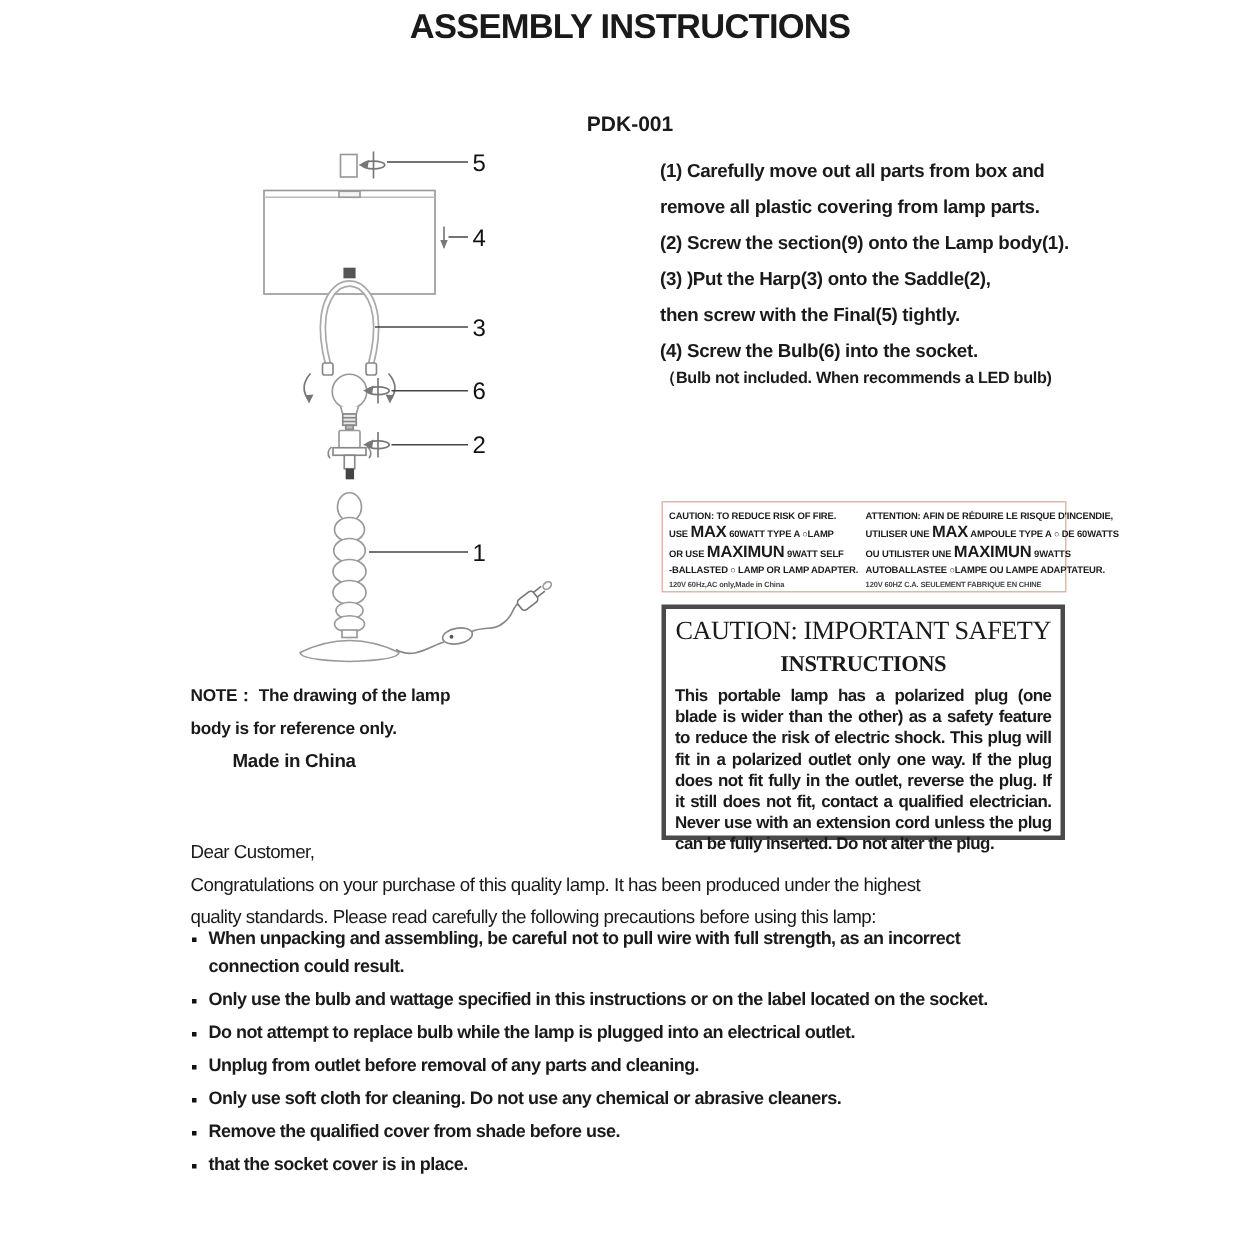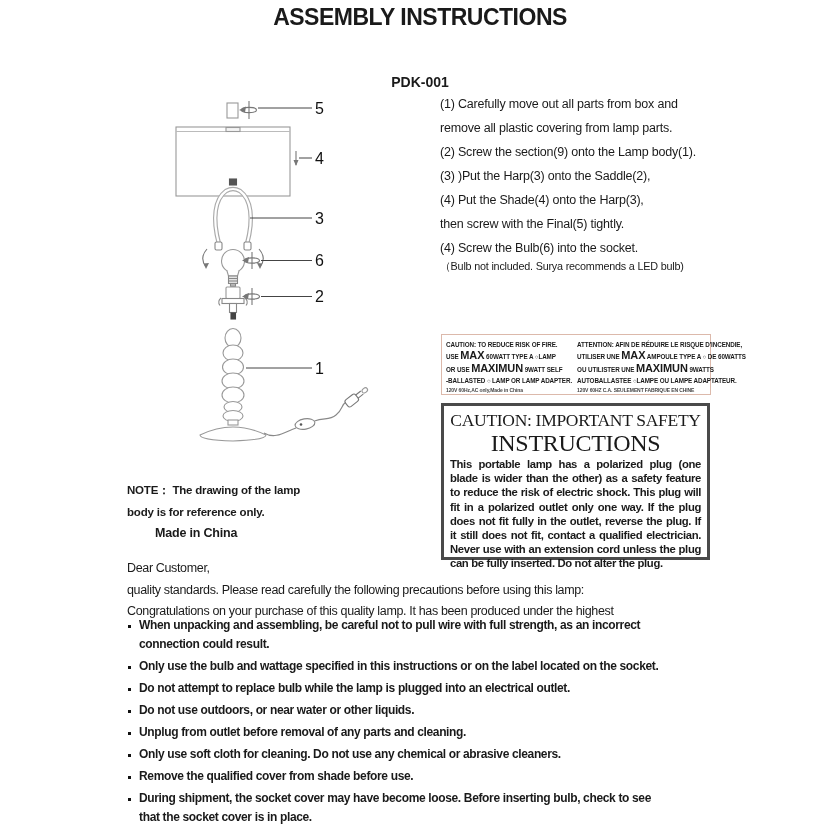--- a/index.html
+++ b/index.html
@@ -5,44 +5,44 @@
   html,body{margin:0;padding:0;background:#fff;}
   #page{position:relative;width:835px;height:840px;background:#fff;overflow:hidden;
         font-family:"Liberation Sans",sans-serif;color:#1a1a1a;}
   .abs{position:absolute;}
 
   
   .title{left:0;top:4px;width:840px;text-align:center;font-size:23px;font-weight:bold;letter-spacing:-.5px;}
   .model{left:0;top:42px;width:840px;text-align:center;font-size:14px;font-weight:bold;margin-top:32px;}
 
   
-  .instructions{left:440px;top:92px;width:290px;font-size:12.5px;font-weight:normal;letter-spacing:-.2px;}
+  .instructions{left:440px;top:102px;width:290px;font-size:12.5px;font-weight:bold;letter-spacing:-.2px;}
   .instructions .ln{line-height:24px;white-space:nowrap;}
   .instructions .sub{line-height:13px;font-size:10.8px;white-space:nowrap;}
 
   
   .warnbox{left:441px;top:334px;width:270px;height:61px;border:1px solid #dcb9ab;
            display:flex;box-sizing:border-box;padding:4px 3px 2px 4px;gap:5px;}
   .wcol{flex:1;font-size:6.3px;font-weight:bold;line-height:11px;letter-spacing:-.1px;white-space:nowrap;}
   .wcol .big{font-size:11px;font-weight:bold;}
   .wcol .tiny{font-size:5px;line-height:7px;color:#444;}
   .wcol .bulb{font-size:6px;}
 
   
   .safebox{left:441px;top:403px;width:269px;height:157px;border:3px solid #4a4a4a;
            box-sizing:border-box;padding:3px 6px;background:#fff;}
   .safebox .h1{font-family:"Liberation Serif",serif;font-weight:normal;font-size:17.5px;
                text-align:center;letter-spacing:-.3px;line-height:22px;}
-  .safebox .h2{font-family:"Liberation Serif",serif;font-weight:normal;font-size:24px;
+  .safebox .h2{font-family:"Liberation Serif",serif;font-weight:bold;font-size:15px;
                text-align:center;letter-spacing:-.3px;line-height:24px;}
   .safebox .bodytxt{font-size:11.3px;font-weight:bold;letter-spacing:-.35px;
                     line-height:14.2px;text-align:justify;margin-top:2px;}
 
   
-  .note{left:127px;top:480px;font-size:11.5px;font-weight:bold;letter-spacing:-.2px;}
+  .note{left:127px;top:454px;font-size:11.5px;font-weight:bold;letter-spacing:-.2px;}
   .note .nl{line-height:21.5px;white-space:nowrap;}
   .note .made{font-size:12.5px;line-height:21.5px;white-space:nowrap;margin-left:28px;}
 
   
   .customer{left:127px;top:558px;font-size:12.5px;font-weight:normal;letter-spacing:-.35px;}
   .customer .cl{line-height:21.5px;white-space:nowrap;}
   .precautions{left:127px;top:616px;width:540px;font-size:12px;font-weight:bold;letter-spacing:-.35px;}
   .bullet-item{display:flex;margin-bottom:3px;}
   .bm{width:12px;flex:0 0 12px;position:relative;}
   .bm::after{content:"";position:absolute;left:1px;top:9px;width:3px;height:3px;background:#111;}
@@ -159,24 +159,23 @@
     <text x="315" y="266" font-size="16" fill="#111">6</text>
     <text x="315" y="302" font-size="16" fill="#111">2</text>
     <text x="315" y="374" font-size="16" fill="#111">1</text>
   </svg>
 
   <div class="abs instructions">
     <div class="ln">(1) Carefully move out all parts from box and</div>
     <div class="ln">remove all plastic covering from lamp parts.</div>
     <div class="ln">(2) Screw the section(9) onto the Lamp body(1).</div>
     <div class="ln">(3) )Put the Harp(3) onto the Saddle(2),</div>
-    <div class="ln">(4) Put the Shade(4) onto the Harp(3),</div>
     <div class="ln">then screw with the Final(5) tightly.</div>
     <div class="ln">(4) Screw the Bulb(6) into the socket.</div>
-    <div class="sub">（Bulb not included. Surya recommends a LED bulb)</div>
+    <div class="sub">（Bulb not included. When recommends a LED bulb)</div>
   </div>
 
   <div class="abs warnbox">
     <div class="wcol">
       <div><span>CAUTION:</span><span> TO REDUCE RISK OF FIRE.</span></div>
       <div><span>USE </span><span class="big">MAX</span><span> 60WATT TYPE A </span><span class="bulb">○</span><span>LAMP</span></div>
       <div><span>OR USE </span><span class="big">MAXIMUN</span><span> 9WATT SELF</span></div>
       <div><span>-BALLASTED </span><span class="bulb">○</span><span> LAMP OR LAMP ADAPTER.</span></div>
       <div class="tiny">120V 60Hz,AC only,Made in China</div>
     </div>
@@ -196,22 +195,22 @@
   </div>
 
   <div class="abs note">
     <div class="nl">NOTE： The drawing of the lamp</div>
     <div class="nl">body is for reference only.</div>
     <div class="made">Made in China</div>
   </div>
 
   <div class="abs customer">
     <div class="cl">Dear Customer,</div>
+    <div class="cl">Congratulations on your purchase of this quality lamp. It has been produced under the highest</div>
     <div class="cl">quality standards. Please read carefully the following precautions before using this lamp:</div>
-    <div class="cl">Congratulations on your purchase of this quality lamp. It has been produced under the highest</div>
   </div>
 
   <div class="abs precautions">
     <div class="bullet-item">
       <span class="bm"></span>
       <div class="bt">
           <div>When unpacking and assembling, be careful not to pull wire with full strength, as an incorrect</div>
           <div>connection could result.</div>
         </div>
     </div>
@@ -223,43 +222,36 @@
     </div>
     <div class="bullet-item">
       <span class="bm"></span>
       <div class="bt">
           <div>Do not attempt to replace bulb while the lamp is plugged into an electrical outlet.</div>
         </div>
     </div>
     <div class="bullet-item">
       <span class="bm"></span>
       <div class="bt">
-          <div>Do not use outdoors, or near water or other liquids.</div>
-        </div>
-    </div>
-    <div class="bullet-item">
-      <span class="bm"></span>
-      <div class="bt">
           <div>Unplug from outlet before removal of any parts and cleaning.</div>
         </div>
     </div>
     <div class="bullet-item">
       <span class="bm"></span>
       <div class="bt">
           <div>Only use soft cloth for cleaning. Do not use any chemical or abrasive cleaners.</div>
         </div>
     </div>
     <div class="bullet-item">
       <span class="bm"></span>
       <div class="bt">
           <div>Remove the qualified cover from shade before use.</div>
         </div>
     </div>
     <div class="bullet-item">
       <span class="bm"></span>
       <div class="bt">
-          <div>During shipment, the socket cover may have become loose. Before inserting bulb, check to see</div>
           <div>that the socket cover is in place.</div>
         </div>
     </div>
   </div>
 
 </div>
 
 </body></html>

